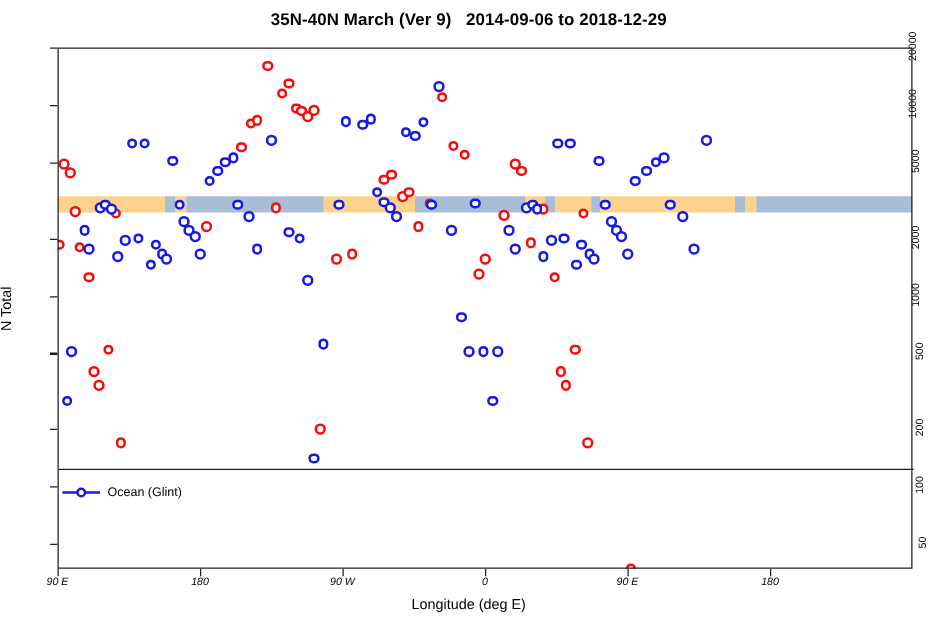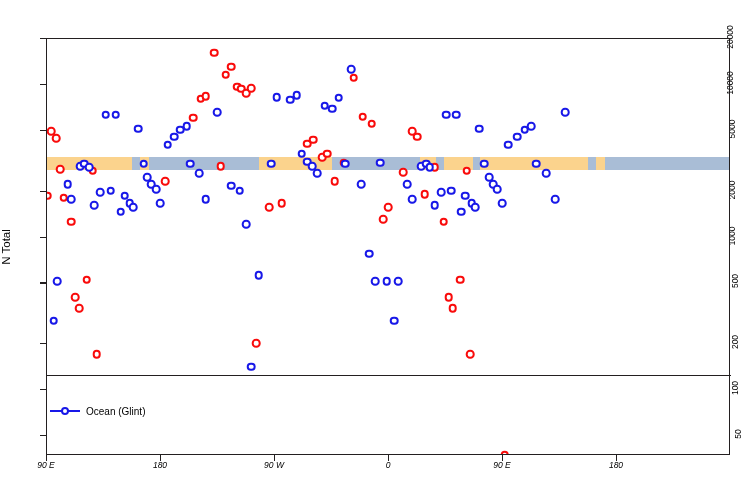--- a/index.html
+++ b/index.html
@@ -73,20 +73,21 @@
     border-radius:50%;box-sizing:border-box;border-width:2.1px;border-style:solid;
     background:#fff;display:block;
   }
   .lgtext{font-size:10px;color:#000;margin-left:6px;white-space:nowrap;}
 </style>
 </head>
 <body>
 
 <div id="fig">
 
+  <div id="title">35N-40N March (Ver 9)   2014-09-06 to 2018-12-29</div>
 
   <div id="ylabwrap">
     <div id="ylab">N Total</div>
   </div>
 
   <div id="yticks">
       <div class="ytick" style="top: 429.046px;"><span style="margin-right: 8px;">50</span></div>
       <div class="ytickmark" style="top: 435.046px;"></div>
       <div class="ytick" style="top: 383.112px;"><span style="margin-right: 8px;">100</span></div>
       <div class="ytickmark" style="top: 389.112px;"></div>
@@ -269,22 +270,23 @@
         <div class="pt ocean" style="left: 490.2px; top: 125.72px;"></div>
         <div class="pt ocean" style="left: 500.333px; top: 135.203px;"></div>
         <div class="pt ocean" style="left: 509.2px; top: 161.438px;"></div>
         <div class="pt ocean" style="left: 519.333px; top: 74.4813px;"></div>
       </div>
   </div>
 
   <div id="plotbox"></div>
 
   <div id="legend">
-      <div class="lgrow" style="top: 27px; justify-content: center;">
+      <div class="lgrow" style="top: 10px; justify-content: center;">
         <span class="lgline">
           <i style="background: rgb(24, 24, 232);"></i>
           <b style="border-color: rgb(24, 24, 232);"></b>
         </span>
         <span class="lgtext">Ocean (Glint)</span>
       </div>
     </div>
 
+  <div id="xlab">Longitude (deg E)</div>
 </div>
 
 </body></html>

